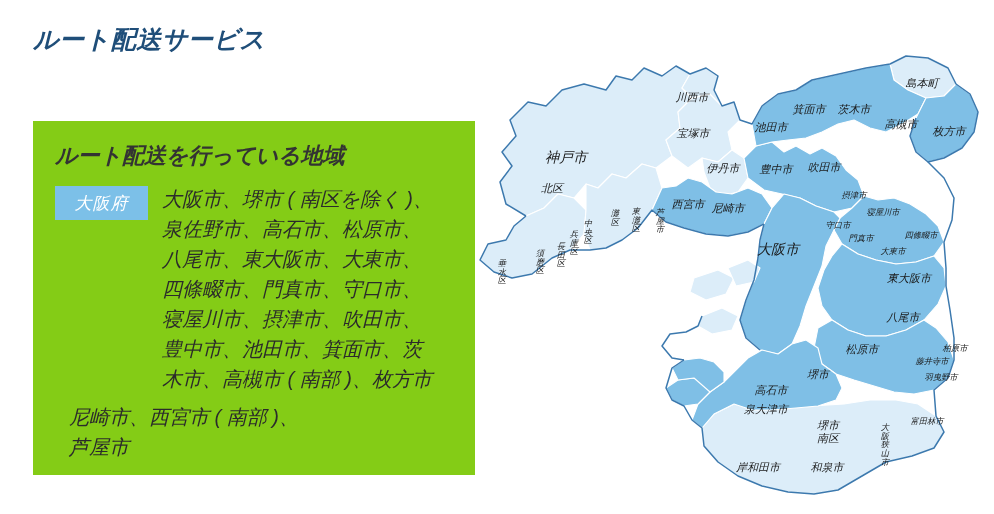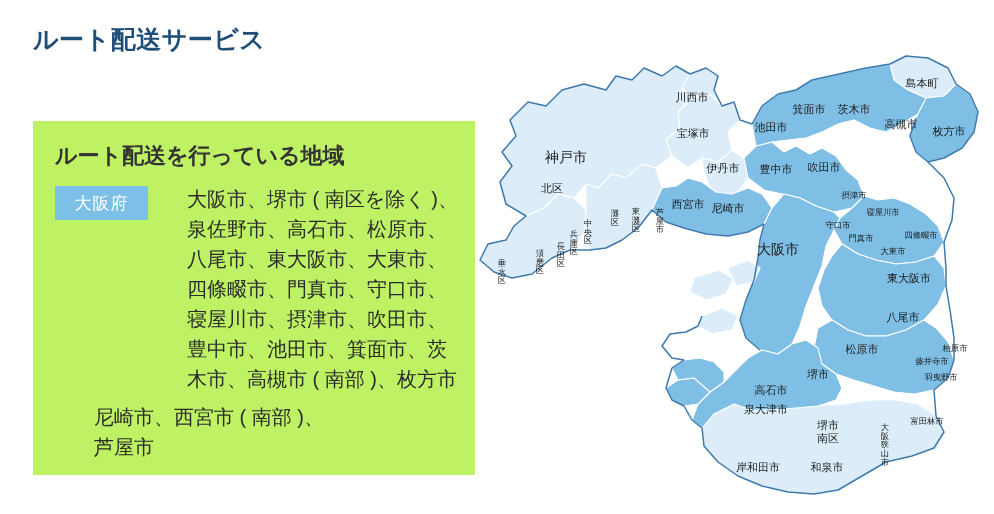--- a/index.html
+++ b/index.html
@@ -10,21 +10,21 @@
   body {
     font-family: "Liberation Sans", "DejaVu Sans", sans-serif;
     width: 994px;
     height: 514px;
     position: relative;
     overflow: hidden;
   }
   #root {
     position: absolute;
     left: 0; top: 0;
-    width: 992px; height: 514px;
+    width: 992px; height: 514px; font-style: italic;
   }
 
   
   .title-block { position: absolute; left: 33px; top: 26px; }
   .main-title {
     font-size: 25px;
     font-weight: bold;
     color: #1F4E79;
     letter-spacing: 0.5px;
     line-height: 1.1;
@@ -36,21 +36,21 @@
     margin-top: 6px;
     letter-spacing: 1px;
     white-space: nowrap;
   }
 
   
   .panel {
     position: absolute;
     left: 33px; top: 121px;
     width: 442px; height: 354px;
-    background: #bef264;
+    background: #84cc16;
   }
   .panel-heading {
     position: absolute;
     left: 22px; top: 20px;
     font-size: 22px;
     font-weight: bold;
     color: #333333;
     white-space: nowrap;
   }
   .pref-row { position: absolute; display: flex; }
@@ -62,21 +62,21 @@
     background: #7CC0E8;
     color: #ffffff;
     font-size: 17px;
     display: flex;
     align-items: center;
     justify-content: center;
     flex: 0 0 auto;
     letter-spacing: 1px;
   }
   .pref-text {
-    margin-left: 39px;
+    margin-left: 14px;
     font-size: 20px;
     line-height: 30px;
     color: #2B2B2B;
     white-space: pre-line;
     margin-top: -2px;
   }
 
   
   .map-wrap {
     position: absolute;

